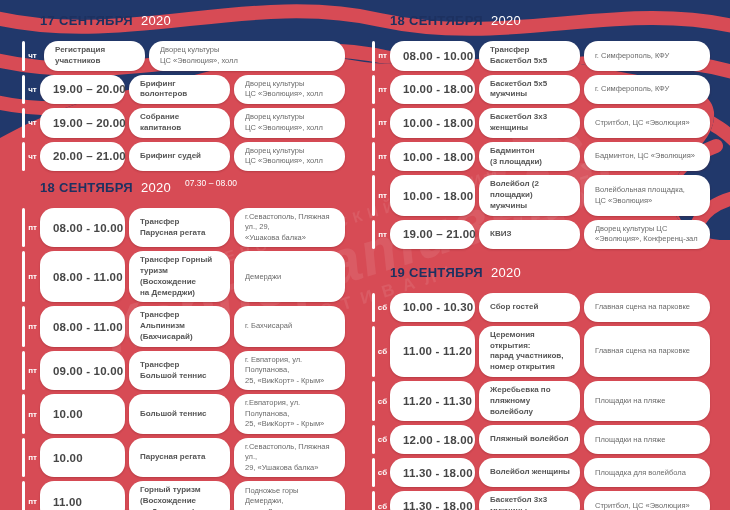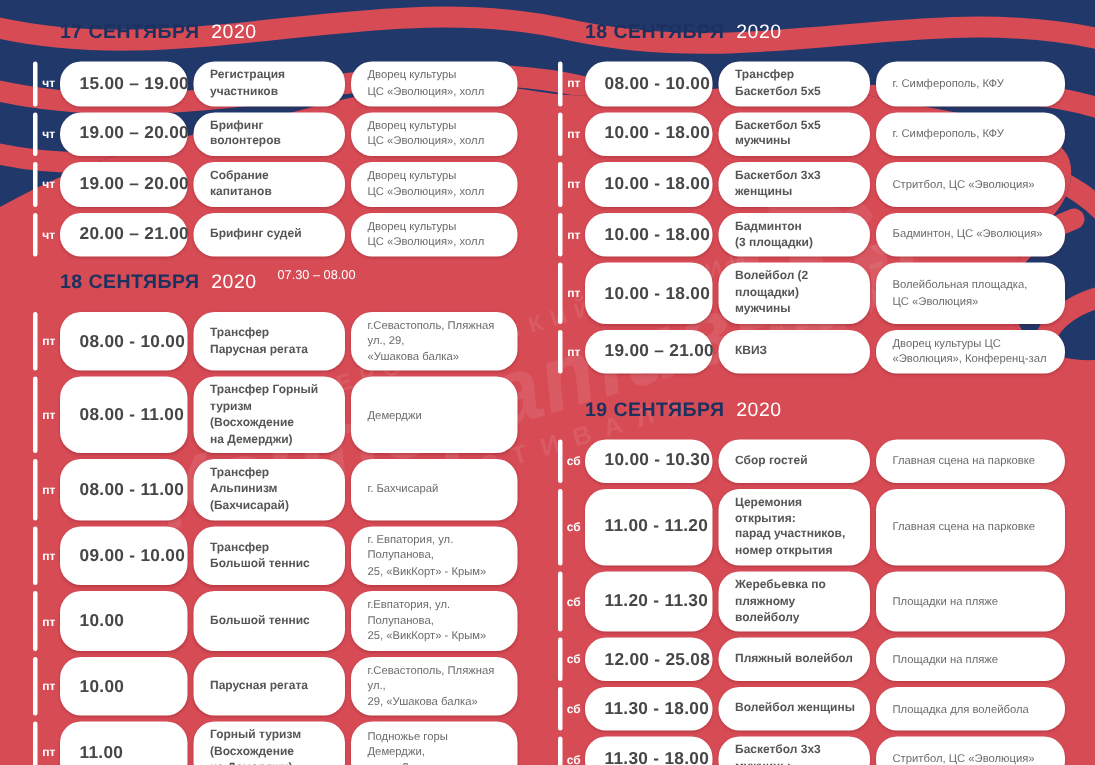--- a/index.html
+++ b/index.html
@@ -97,21 +97,20 @@
     <div class="section-header">
       <div class="date-line">
         <span class="date-label">17 СЕНТЯБРЯ</span><span class="year-label"> 2020</span>
       </div>
 
     </div>
     <div class="rows">
   <div class="row">
     <div class="tick"></div>
     <div class="day">чт</div>
-    <div class="pill pill-time">15.00 – 19.00</div>
     <div class="pill pill-event">Регистрация
 участников</div>
     <div class="pill pill-loc">Дворец культуры
 ЦС «Эволюция», холл</div>
   </div>
 
   <div class="row">
     <div class="tick"></div>
     <div class="day">чт</div>
     <div class="pill pill-time">19.00 – 20.00</div>
@@ -320,21 +319,21 @@
     <div class="day">сб</div>
     <div class="pill pill-time">11.20 - 11.30</div>
     <div class="pill pill-event">Жеребьевка по
 пляжному волейболу</div>
     <div class="pill pill-loc">Площадки на пляже</div>
   </div>
 
   <div class="row">
     <div class="tick"></div>
     <div class="day">сб</div>
-    <div class="pill pill-time">12.00 - 25.08</div>
+    <div class="pill pill-time">12.00 - 18.00</div>
     <div class="pill pill-event">Пляжный волейбол</div>
     <div class="pill pill-loc">Площадки на пляже</div>
   </div>
 
   <div class="row">
     <div class="tick"></div>
     <div class="day">сб</div>
     <div class="pill pill-time">11.30 - 18.00</div>
     <div class="pill pill-event">Волейбол женщины</div>
     <div class="pill pill-loc">Площадка для волейбола</div>

